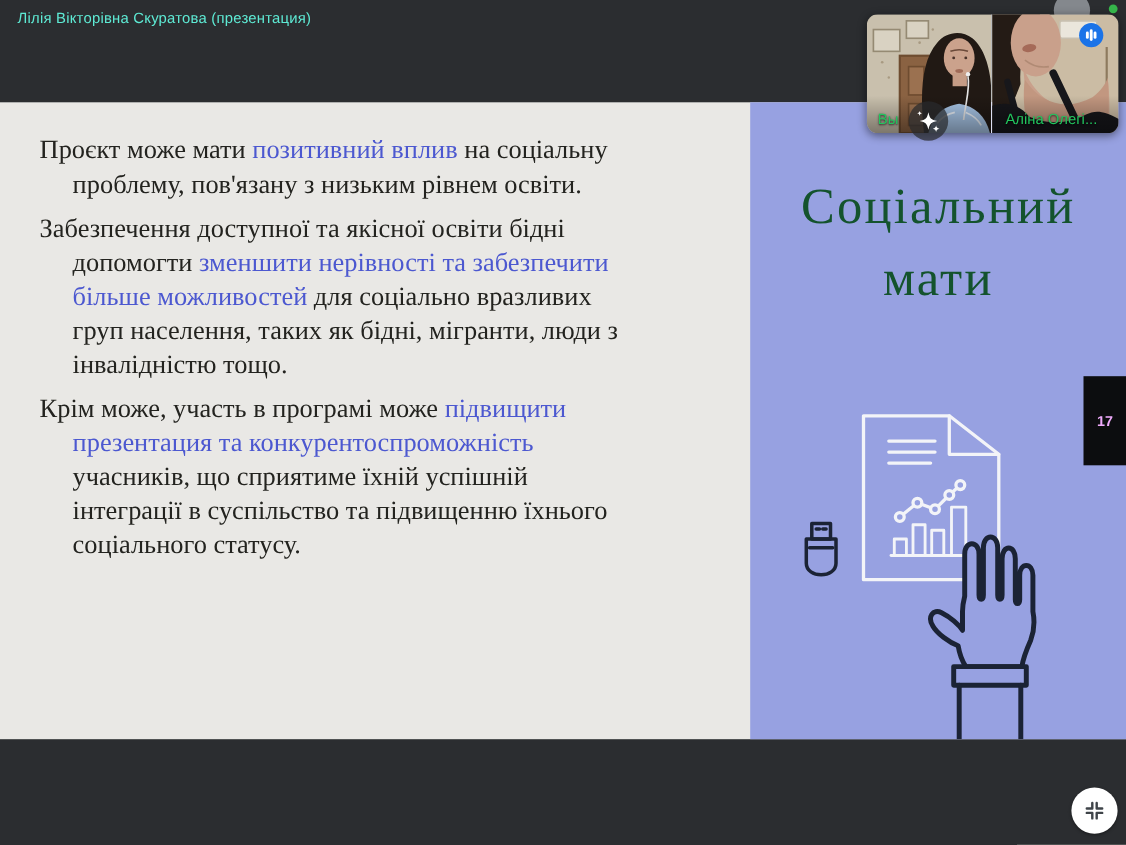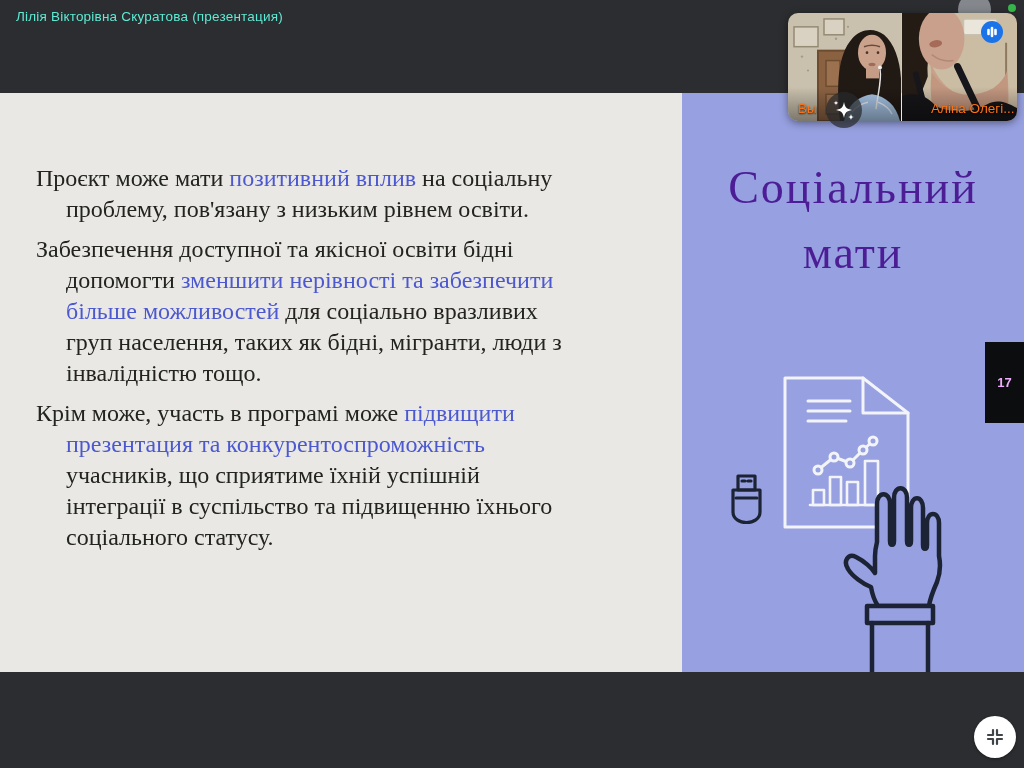--- a/index.html
+++ b/index.html
@@ -4,43 +4,43 @@
 <style>
   * { margin:0; padding:0; box-sizing:border-box; }
   html,body { width:1024px; height:768px; overflow:hidden; }
   body { position:relative; background:#2b2d30; font-family:"Liberation Sans", sans-serif; }
 
   
   .presenter-label { position:absolute; left:16px; top:9px; font-size:13.5px; color:#5eead4; letter-spacing:.2px; z-index:3; }
 
   
   .slide { position:absolute; left:0; top:93px; width:1024px; height:579px; background:#e9e8e5; z-index:1; }
-  .text-col { position:absolute; left:36px; top:29px; width:645px; font-family:"Liberation Serif", serif; font-size:24px; line-height:31px; color:#23231f;margin-top:41px; }
+  .text-col { position:absolute; left:36px; top:29px; width:645px; font-family:"Liberation Serif", serif; font-size:24px; line-height:31px; color:#23231f; }
   .para { margin:0 0 9px 0; padding-left:30px; text-indent:-30px; white-space:pre-wrap; }
   .para .hl { color:#4c58d0; }
 
   .purple-panel { position:absolute; right:0; top:0; width:342px; height:579px; background:#97a1e1; overflow:hidden; }
-  .panel-title { position:absolute; top:62px; left:0; width:100%; text-align:center; font-family:"Liberation Serif", serif; font-size:46px; line-height:65px; color:#4c1d95; letter-spacing:2px; }
+  .panel-title { position:absolute; top:62px; left:0; width:100%; text-align:center; font-family:"Liberation Serif", serif; font-size:46px; line-height:65px; color:#14532d; letter-spacing:2px; }
   .illustration { position:absolute; left:0; top:267px; width:342px; height:312px; }
 
   
   .slide-number-box { position:absolute; left:985px; top:342px; width:39px; height:81px; background:#0c0d0f; z-index:5; display:flex; align-items:center; justify-content:center; }
   .slide-number-box span { color:#f0abfc; font-size:13px; font-weight:bold; }
 
   
   .badge-circle { position:absolute; left:958px; top:-7px; width:33px; height:33px; border-radius:50%; background:#84888d; z-index:8; }
   .video-strip { position:absolute; left:788px; top:13px; width:229px; height:108px; border-radius:10px; overflow:hidden; display:flex; z-index:10; box-shadow:0 2px 8px rgba(0,0,0,.45); }
   .tile { position:relative; height:100%; }
   .tile.self { width:113px; }
   .tile.remote { flex:1; border-left:1px solid rgba(255,255,255,.75); }
   .tile svg { position:absolute; left:0; top:0; width:100%; height:100%; }
   .tile .shade { position:absolute; left:0; bottom:0; width:100%; height:34px; background:linear-gradient(rgba(0,0,0,0), rgba(0,0,0,.38)); }
-  .tile-label { position:absolute; bottom:5px; color:#f97316; font-size:13.5px; text-shadow:0 1px 2px rgba(0,0,0,.85); white-space:nowrap; }
+  .tile-label { position:absolute; bottom:5px; color:#22c55e; font-size:13.5px; text-shadow:0 1px 2px rgba(0,0,0,.85); white-space:nowrap; }
   .tile.self .tile-label { left:10px; }
-  .tile.remote .tile-label { left:29px; }
+  .tile.remote .tile-label { left:12px; }
 
   .effects-btn { position:absolute; left:826px; top:92px; width:36px; height:36px; border-radius:50%; background:rgba(40,42,45,.72); z-index:12; display:flex; align-items:center; justify-content:center; }
   .audio-ind { position:absolute; left:981px; top:21px; width:22px; height:22px; border-radius:50%; background:#1a73e8; z-index:12; display:flex; align-items:center; justify-content:center; }
   .green-dot { position:absolute; left:1008px; top:4px; width:8px; height:8px; border-radius:50%; background:#35b54a; z-index:13; }
 
   .exit-fs-btn { position:absolute; left:974px; top:716px; width:42px; height:42px; border-radius:50%; background:#ffffff; z-index:12; display:flex; align-items:center; justify-content:center; box-shadow:0 1px 3px rgba(0,0,0,.4); }
 </style>
 </head>
 <body>
 

